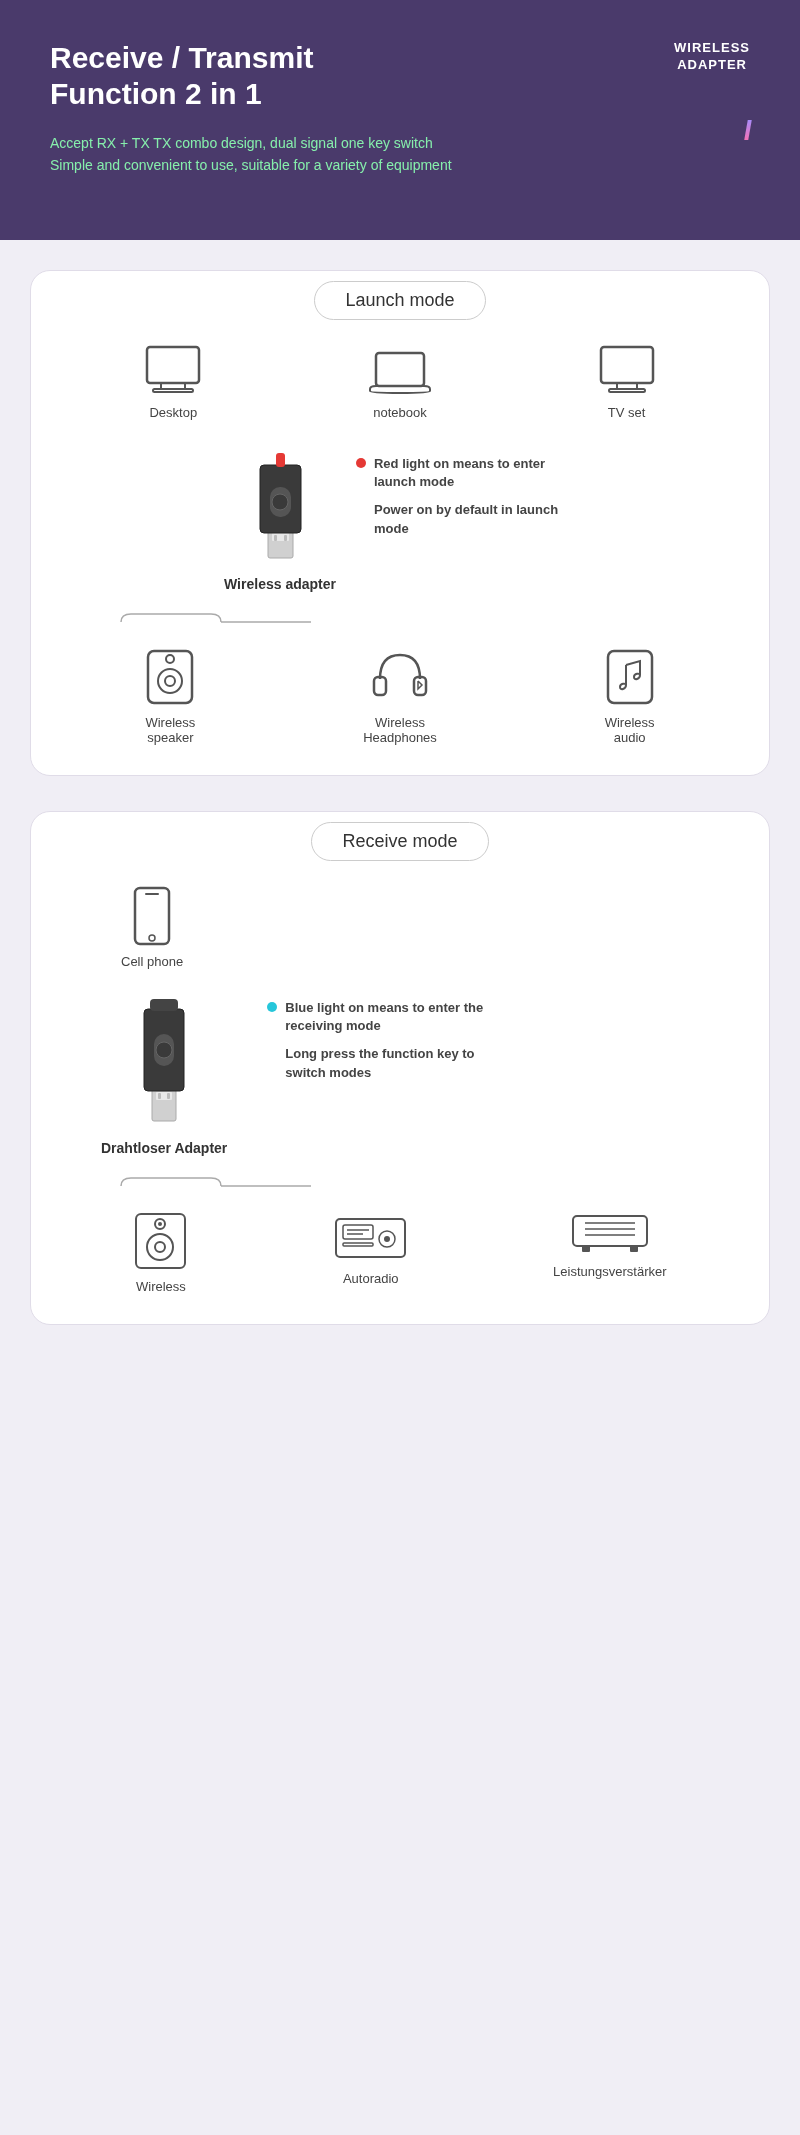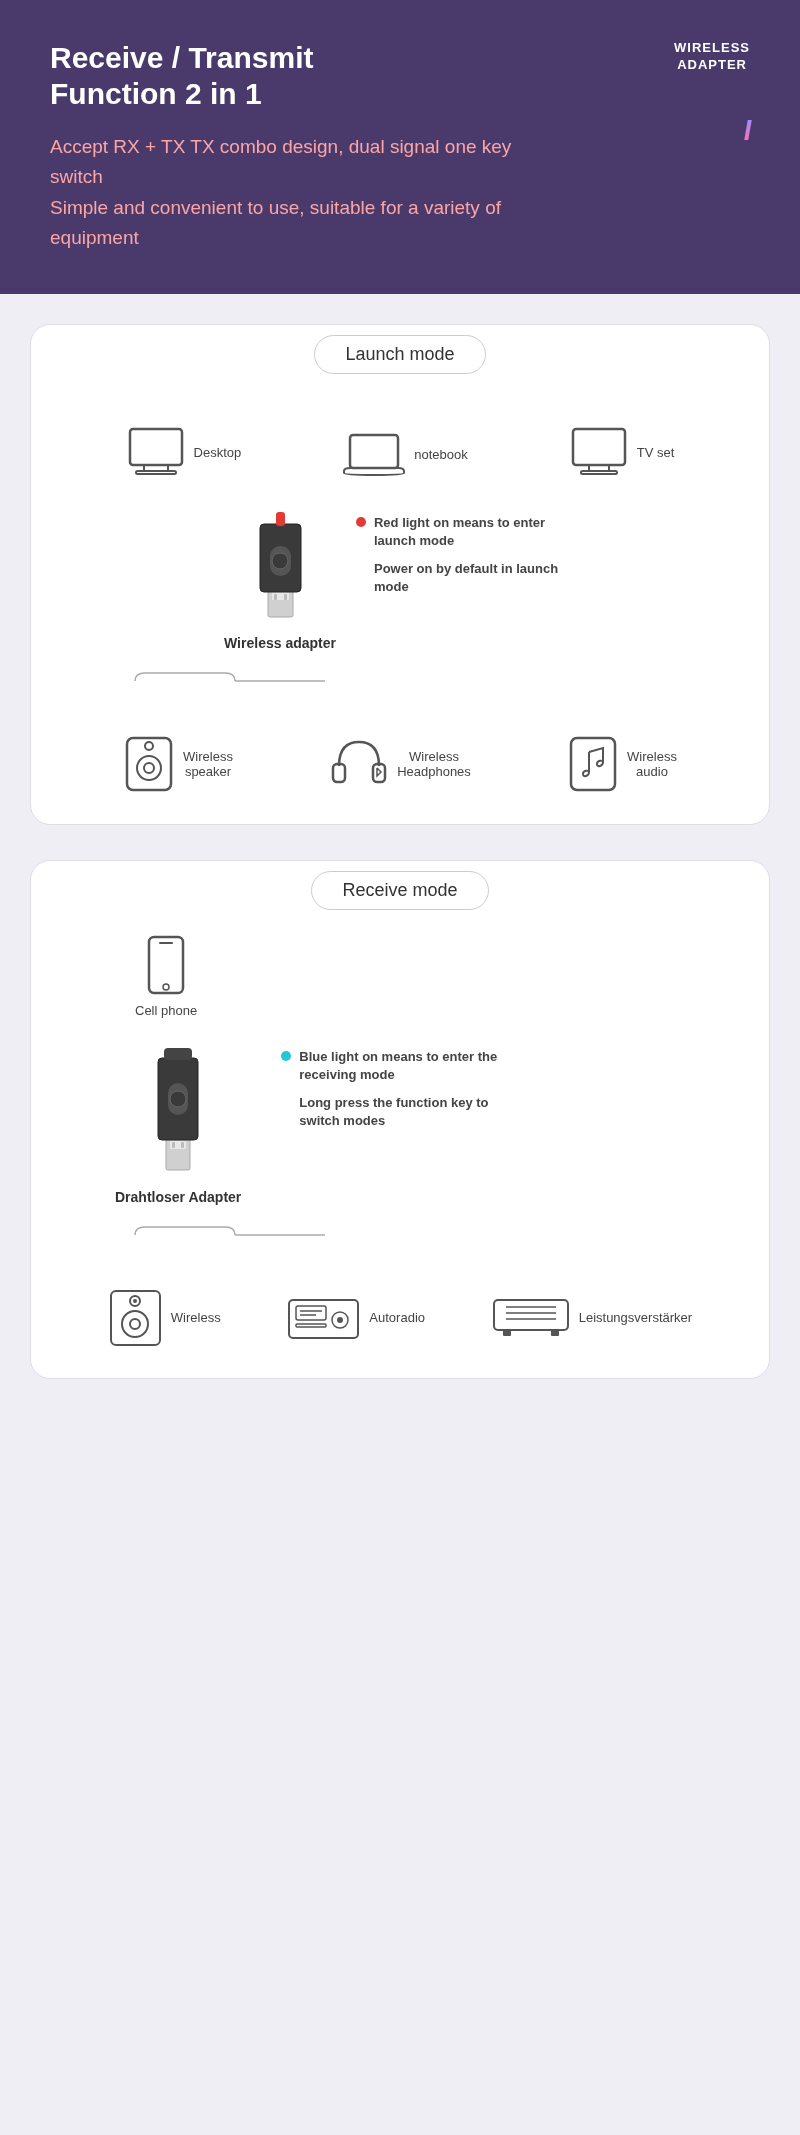--- a/index.html
+++ b/index.html
@@ -39,37 +39,37 @@
     .header-accent {
       position: absolute;
       right: 50px;
       top: 120px;
       width: 4px;
       height: 20px;
       background: linear-gradient(to bottom, #a78bfa, #f472b6);
       transform: skewX(-10deg);
     }
     .header-desc {
-      font-size: 19px;
-      color: #fca5a5;
+      font-size: 14px;
+      color: #86efac;
       line-height: 1.6;
       max-width: 500px;
     }
 
     
     .main-content {
       padding: 30px 30px;
       background: #f0eef5;
     }
 
     
     .mode-card {
       background: white;
       border-radius: 20px;
-      padding: 20px 44px 30px;
+      padding: 20px 30px 30px;
       margin-bottom: 35px;
       position: relative;
       border: 1.5px solid #e0dce8;
     }
 
     
     .mode-label-wrapper {
       display: flex;
       justify-content: center;
       margin-bottom: 25px;
@@ -87,24 +87,23 @@
 
     
     .icon-row {
       display: flex;
       justify-content: space-around;
       align-items: flex-end;
       margin-bottom: 25px;
     }
     .icon-item {
       display: flex;
-      flex-direction: row;
+      flex-direction: column;
       align-items: center;
       gap: 8px;
-      margin-top: 28px;
     }
     .icon-item span {
       font-size: 13px;
       color: #444;
       text-align: center;
     }
 
     
     svg {
       display: block;

